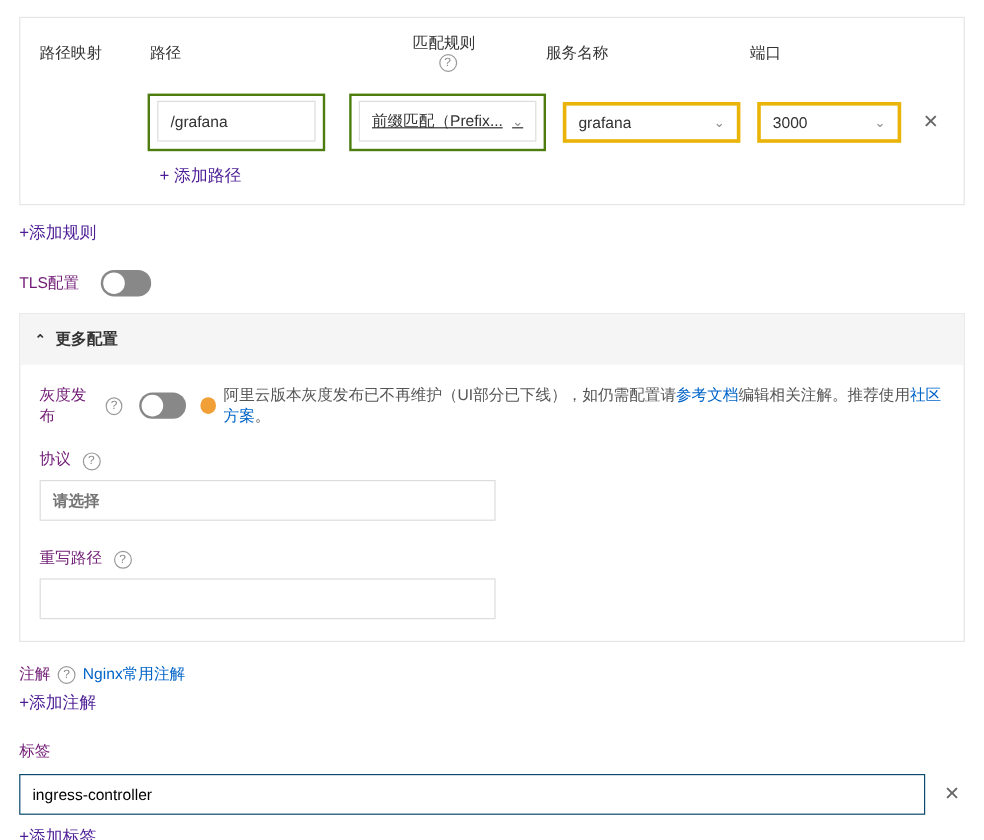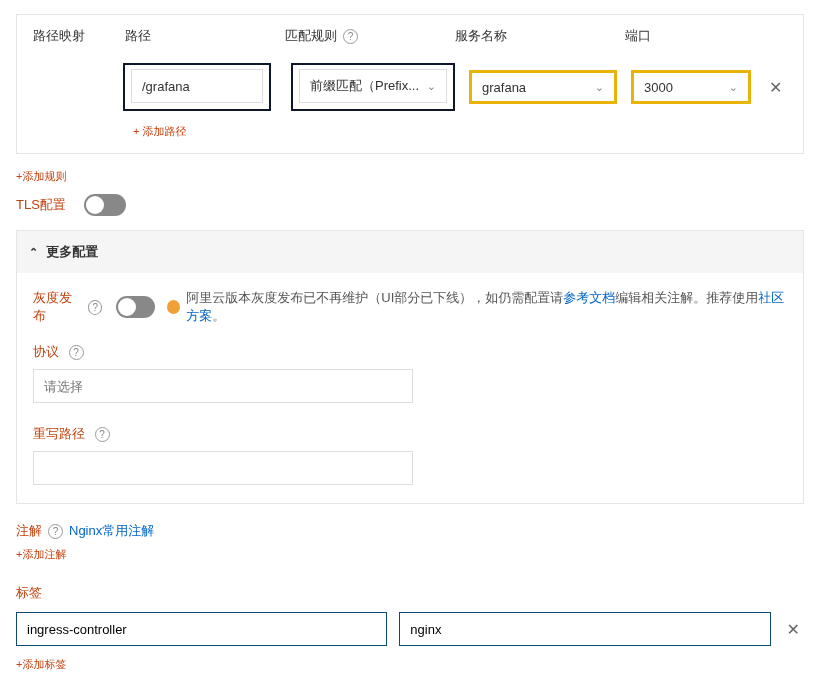--- a/index.html
+++ b/index.html
@@ -13,21 +13,21 @@
   }
   .page { padding: 14px 16px 0 16px; }
   .path-mapping-card {
     border: 1px solid #e5e5e5;
     padding: 12px 16px 14px 16px;
     margin-bottom: 10px;
   }
   .headers { display: flex; align-items: center; margin-bottom: 18px; color: #333; }
   .h-mapping { width: 92px; }
   .h-path { width: 160px; }
-  .h-rule { width: 170px; display:flex; align-items:center; }
+  .h-rule { width: 170px; display:flex; align-items:center;flex-direction:column; }
   .h-service { width: 170px; }
   .h-port { width: 120px; }
 
   .row { display: flex; align-items: center; }
   .spacer { width: 92px; }
   .cell { margin-right: 14px; }
   .input, .select {
     height: 34px;
     border: 3px solid #eab308;
     padding: 0 10px;
@@ -36,55 +36,55 @@
     background: #fff;
   }
   .input-path { width: 132px; }
   .select { display:flex; align-items:center; justify-content:space-between; width: 148px; }
   .select-service { width: 148px; }
   .select-port { width: 120px; text-align: center; }
   .select .text { overflow:hidden; white-space:nowrap; text-overflow:ellipsis; }
   .chevron { color:#888; font-size:11px; margin-left:6px; flex:0 0 auto;}
   .close-x { color:#666; font-size:16px; padding:0 4px; cursor:pointer; }
 
-  .highlight-red { border: 2px solid #0f172a; padding: 4px 6px 6px 6px; }
+  .highlight-red { border: 2px solid #4d7c0f; padding: 4px 6px 6px 6px; text-decoration: underline; }
   .highlight-red .input, .highlight-red .select { border:1px solid #ddd; }
   .hw1 { margin-right: 20px; margin-left:-2px; }
   .hw2 { margin-right: 14px; }
 
-  .add-link { color: #c2410c; font-size:11px; cursor:pointer; }
+  .add-link { color: #4c1d95; font-size:14px; cursor:pointer; }
   .add-path-row { margin-top: 12px; margin-left: 100px; }
 
   .linklike { color:#0064c8; cursor:pointer; }
-  .section-gap { margin: 14px 0 10px 0; }
+  .section-gap { margin: 14px 0 22px 0; }
 
   .toggle {
     width: 42px; height: 22px; border-radius: 11px; background:#888; position:relative; display:inline-block;
   }
   .toggle .knob { position:absolute; width:18px; height:18px; border-radius:50%; background:#fff; top:2px; left:2px; }
 
   .row-inline { display:flex; align-items:center; margin-bottom:10px; }
-  .label { color:#c2410c; }
+  .label { color:#701a75; }
   .help {
     display:inline-flex; width:15px; height:15px; border:1px solid #999; border-radius:50%;
     font-size:10px; color:#888; align-items:center; justify-content:center; margin-left:6px;
   }
 
   .expand-panel { border:1px solid #e5e5e5; background:#fff; margin-top:14px; }
   .expand-header { background:#f5f5f5; height:42px; display:flex; align-items:center; padding:0 12px; font-size:13px; font-weight:600; }
   .expand-header .caret { margin-right:8px; font-size:11px;}
   .expand-body { padding:16px 16px 18px 16px; }
 
   .gray-section .row-inline { margin-bottom:18px; }
   .orange-dot { width:14px; height:14px; border-radius:50%; background:#f1a038; display:inline-block; margin:0 6px 0 12px; }
   .warn-txt { color:#555; }
   .doc-link { color:#0064c8; cursor:pointer; }
 
   .wide-input {
-    width: 380px; height:34px; border:1px solid #ddd; padding:0 10px; font-size:13px;
+    width: 380px; height:34px; border:1px solid #ddd; padding:0 10px; font-size:13px;font-weight:bold;
   }
   .placeholder { color:#aaa; }
 
   .annotate-block { margin-top:18px; }
   .tags-block { margin-top:22px; }
   .tags-row { display:flex; align-items:center; gap:12px; margin-top:10px; }
   .tag-input { flex:1; height:34px; border:1px solid #0c4a6e; padding:0 10px; font-size:13px; }
 </style>
 </head>
 <body>
@@ -186,21 +186,20 @@
       <span style="width:6px;"></span>
       <span class="linklike">Nginx常用注解</span>
     </div>
     <span class="add-link">+添加注解</span>
   </div>
 
   <div class="tags-block">
     <div class="label">标签</div>
     <div class="tags-row">
       <input class="tag-input" value="ingress-controller" style="">
-      <input class="tag-input" value="nginx" style="">
       <span class="close-x">✕</span>
     </div>
     <div style="margin-top:10px;">
       <span class="add-link">+添加标签</span>
     </div>
   </div>
 
 </div>
 
 </body></html>

